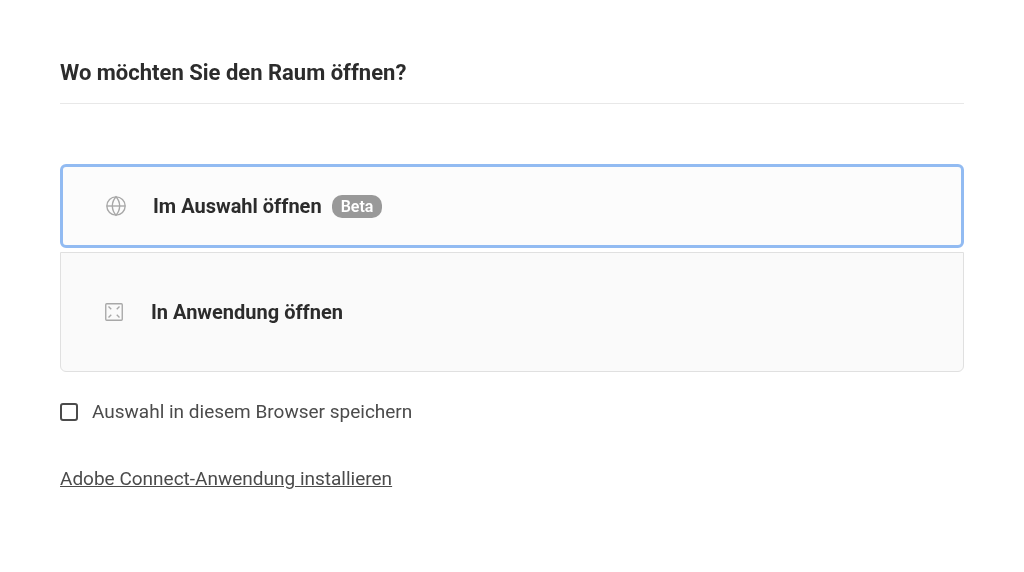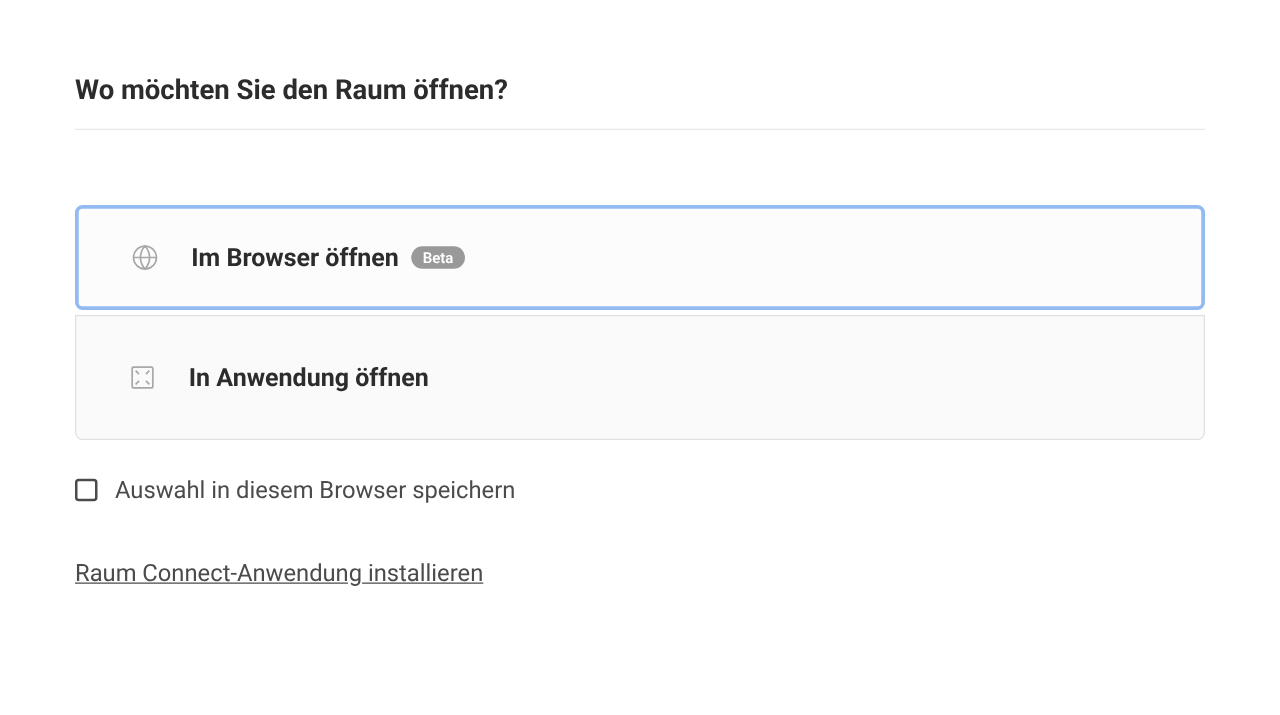--- a/index.html
+++ b/index.html
@@ -32,21 +32,21 @@
       border-radius: 6px;
       margin-bottom: 4px;
       cursor: pointer;
     }
     .option-card.selected {
       border: 3px solid #92bbf2;
       background: #fcfcfc;
     }
     .option-card.secondary {
       border-radius: 0 0 6px 6px;
-      padding: 36px 40px;
+      padding: 46px 40px;
       align-items: center;
     }
     .option-icon-wrap {
       width: 26px;
       height: 26px;
       display: flex;
       align-items: center;
       justify-content: center;
       margin-right: 24px;
       flex-shrink: 0;
@@ -62,21 +62,21 @@
     }
     .option-title {
       font-size: 20px;
       font-weight: 700;
       color: #2c2c2c;
     }
     .badge {
       display: inline-block;
       background: #999999;
       color: #ffffff;
-      font-size: 12px;
+      font-size: 16px;
       font-weight: 600;
       padding: 2px 9px;
       border-radius: 10px;
     }
     .option-subtitle {
       font-size: 17px;
       font-style: italic;
       color: #888888;
       margin-top: 5px;
     }
@@ -121,21 +121,21 @@
   <div class="option-card selected">
     <div class="option-icon-wrap">
       <svg width="22" height="22" viewBox="0 0 24 24" fill="none" stroke="#a8a8a8" stroke-width="1.5">
         <circle cx="12" cy="12" r="10"></circle>
         <line x1="2" y1="12" x2="22" y2="12"></line>
         <path d="M12 2a15.3 15.3 0 0 1 4 10 15.3 15.3 0 0 1-4 10 15.3 15.3 0 0 1-4-10 15.3 15.3 0 0 1 4-10z"></path>
       </svg>
     </div>
     <div class="option-text">
       <div class="option-title-row">
-        <span class="option-title">Im Browser öffnen</span>
+        <span class="option-title">Im Auswahl öffnen</span>
         <span class="badge">Beta</span>
       </div>
     </div>
   </div>
 
   <div class="option-card secondary">
     <div class="option-icon-wrap">
       <svg width="22" height="22" viewBox="0 0 24 24" fill="none" stroke="#a8a8a8" stroke-width="1.5">
         <rect x="3" y="3" width="18" height="18" rx="1"></rect>
         <path d="M9 9 L6 6 M15 9 L18 6 M9 15 L6 18 M15 15 L18 18"></path>
@@ -146,16 +146,16 @@
     </div>
   </div>
 
 </div>
 
 <div class="checkbox-row">
   <div class="checkbox-box"></div>
   <span class="checkbox-label">Auswahl in diesem Browser speichern</span>
 </div>
 
-<a class="install-link">Raum Connect-Anwendung installieren</a>
+<a class="install-link">Adobe Connect-Anwendung installieren</a>
 
 
 
 
 </body></html>

